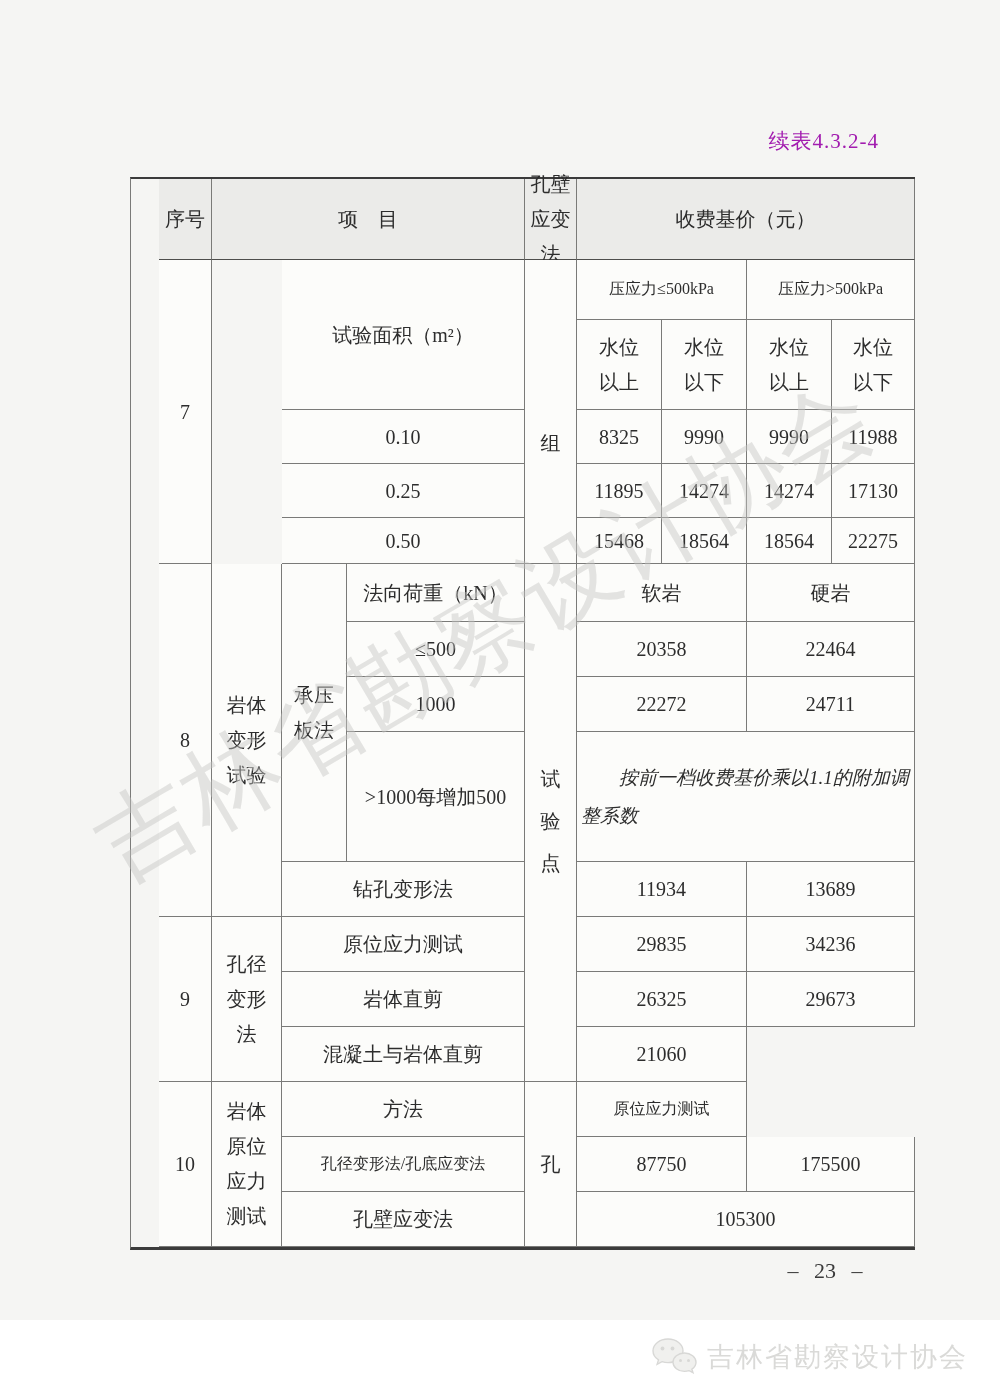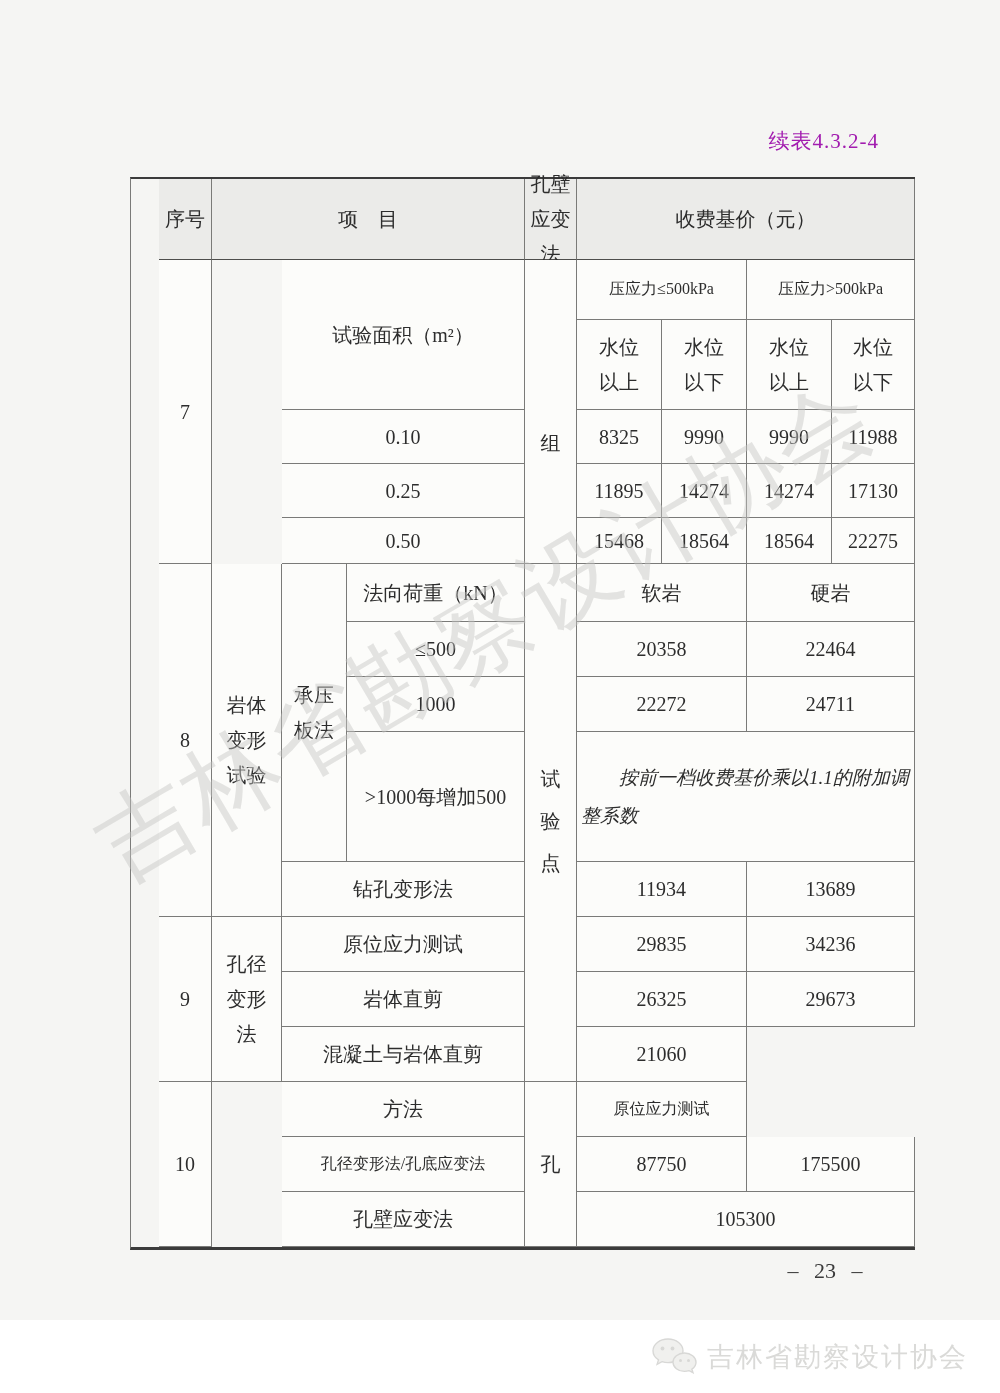--- a/index.html
+++ b/index.html
@@ -227,20 +227,23 @@
 
     <div class="c" style="grid-area:14/3/15/5">
         <span>混凝土与岩体直剪</span>
       </div>
     <div class="c" style="grid-area:14/6/15/8">
         <span>21060</span>
       </div>
 
     <div class="c" style="grid-area:15/1/18/2">
         <span>10</span>
+      </div>
+    <div class="c" style="grid-area:15/2/18/3">
+        <span class="w2">岩体原位应力测试</span>
       </div>
     <div class="c" style="grid-area:15/3/16/5">
         <span>方法</span>
       </div>
     <div class="c" style="grid-area:15/5/18/6">
         <span>孔</span>
       </div>
     <div class="c sm" style="grid-area:15/6/16/8">
         <span>原位应力测试</span>
       </div>

